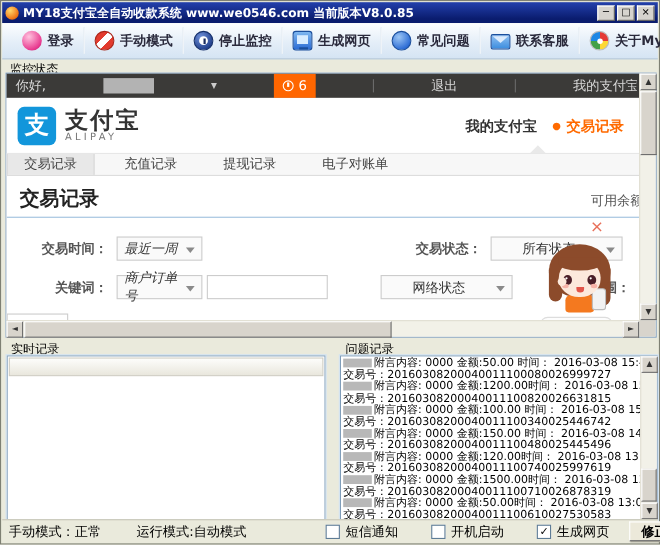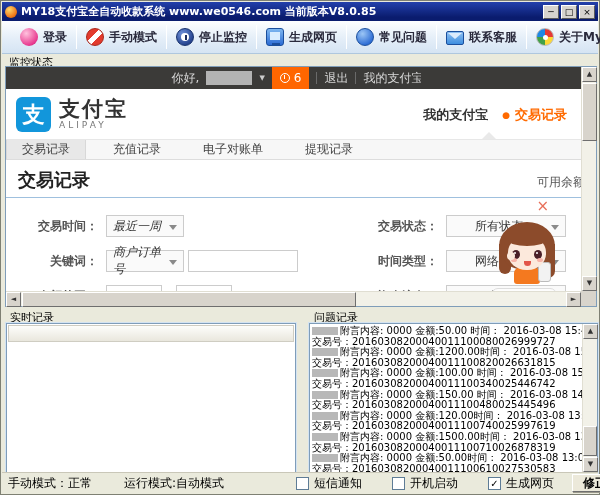--- a/index.html
+++ b/index.html
@@ -49,21 +49,21 @@
     border-radius:50%; background:#fff; }
 
   
   .monitor-label { position:absolute; left:8px; top:54px; font-size:11px; color:#000; }
 
   
   .browser { position:absolute; left:4px; top:65px; width:592px; height:241px;
     border:1px solid #7F9DB9; background:#fff;
     display:grid; grid-template-columns:1fr 15px; grid-template-rows:22px 1fr 15px; }
   .darkbar { grid-column:1; grid-row:1; background:#3B3A38; display:flex; align-items:center;
-    justify-content:center; gap:7px; padding:0 2px 0 8px; font-size:12px; color:#D8D8D8;
+    justify-content:space-between; gap:7px; padding:0 2px 0 8px; font-size:12px; color:#D8D8D8;
     white-space:nowrap; overflow:hidden; }
   .redacted-name { width:46px; height:14px; background:#B3B3B3; flex:none; }
   .mini-caret { font-size:7px; color:#CCC; }
   .db-sep { width:1px; height:12px; background:#6A6A6A; flex:none; }
   .badge { height:22px; background:#FF6600; color:#fff; display:flex; align-items:center; gap:4px;
     padding:0 8px; flex:none; }
   .alarm { width:10px; height:10px; border:1.5px solid #fff; border-radius:50%; position:relative; }
   .alarm::after { content:""; position:absolute; left:3px; top:1px; width:1.5px; height:3.5px; background:#fff; }
   .db-cut { overflow:hidden; max-width:58px; }
 
@@ -275,23 +275,23 @@
         </div>
         <div class="nav-notch"></div>
       </div>
 
       <div class="tab-row">
 
           <span class="tab" data-active="true">交易记录</span>
 
           <span class="tab" data-active="false">充值记录</span>
 
+          <span class="tab" data-active="false">提现记录</span>
+
           <span class="tab" data-active="false">电子对账单</span>
-
-          <span class="tab" data-active="false">提现记录</span>
         </div>
 
       <div class="head-row">
         <span class="page-h1">交易记录</span>
         <span class="balance">可用余额</span>
       </div>
       <div class="h-divider"></div>
 
       <div class="filters">
         <span class="f-label">交易时间：</span>
@@ -306,21 +306,20 @@
             <span>所有状态</span>
           </span>
         </span>
 
         <span class="f-label">关键词：</span>
         <span>
           <span class="sel w75">
             <span>商户订单号</span>
           </span><input class="txt-input kw-input" value="" style="">
         </span>
-        <span class="f-label">时间类型：</span>
         <span>
           <span class="sel w120">
             <span>网络状态</span>
           </span>
         </span>
 
         <span class="f-label">金额范围：</span>
         <span>
           <input class="txt-input amt-input" value="" style=""><span class="amt-dash">-</span><input class="txt-input amt-input" value="" style="">
         </span>

